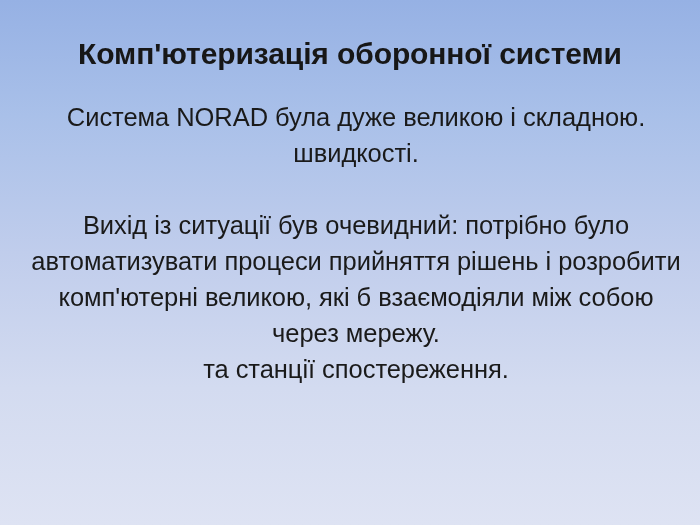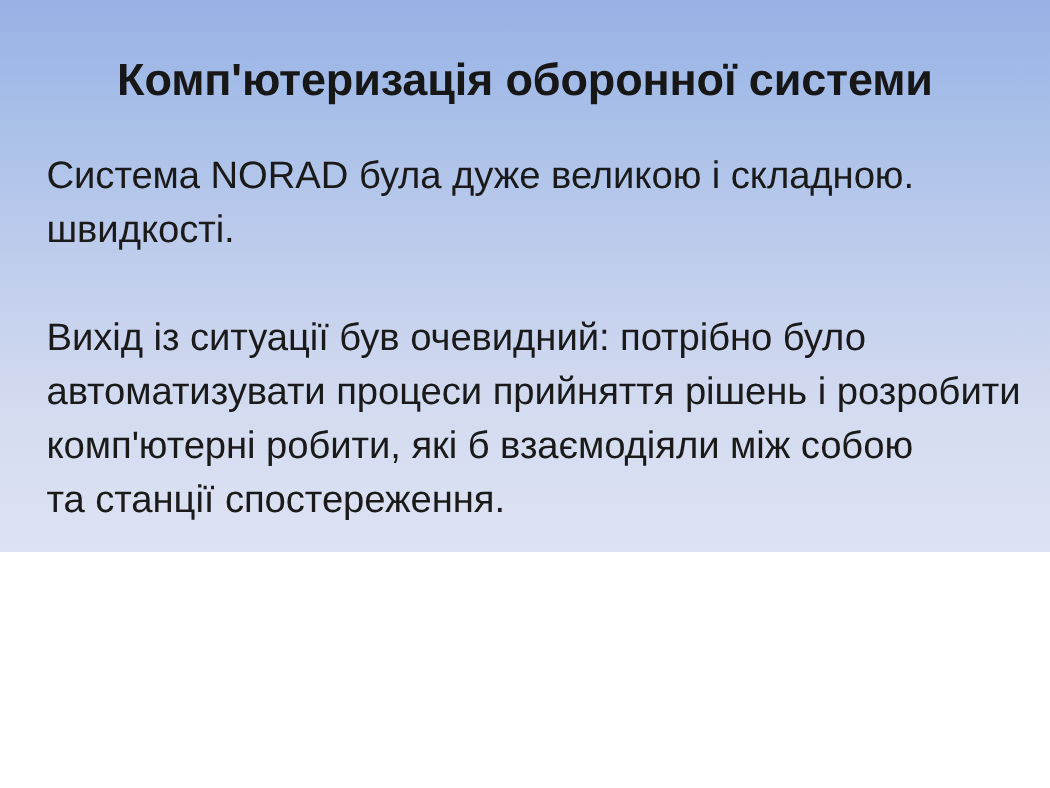--- a/index.html
+++ b/index.html
@@ -9,21 +9,21 @@
   }
   body {
     width: 700px;
     height: 525px;
     overflow: hidden;
     font-family: "Liberation Sans", "DejaVu Sans", sans-serif;
   }
   .slide {
     position: relative;
     width: 700px;
-    height: 368px;
+    height: 525px;
     box-sizing: border-box;
     background: linear-gradient(to bottom, #96b1e4 0%, #a9c0e9 22%, #c0cdec 48%, #d3dbf0 74%, #dee3f3 100%);
     overflow: hidden;
     padding-left: 19px;
   }
   .slide-title {
     position: absolute;
     top: 36px;
     left: 0;
     width: 700px;
@@ -45,20 +45,21 @@
     margin: 0;
     font-size: 25.5px;
     font-weight: normal;
     color: #1a1a1a;
     line-height: 36px;
     letter-spacing: -0.05px;
   }
   .para-line {
     display: block;
     white-space: nowrap;
+    text-align: center;
   }
   .para-gap {
     display: block;
     height: 36px;
   }
 </style>
 </head>
 <body>
 
 <div class="slide">
@@ -70,19 +71,20 @@
     <p class="para">
       <span class="para-line">Система NORAD була дуже великою і складною.</span>
       <span class="para-line">швидкості.</span>
     </p>
 
     <span class="para-gap"></span>
 
     <p class="para">
       <span class="para-line">Вихід із ситуації був очевидний: потрібно було</span>
       <span class="para-line">автоматизувати процеси прийняття рішень і розробити</span>
-      <span class="para-line">комп'ютерні робити, які б взаємодіяли між собою</span>
+      <span class="para-line">комп'ютерні великою, які б взаємодіяли між собою</span>
+      <span class="para-line">через мережу.</span>
       <span class="para-line">та станції спостереження.</span>
     </p>
 
   </div>
 
 </div>
 
 </body></html>

